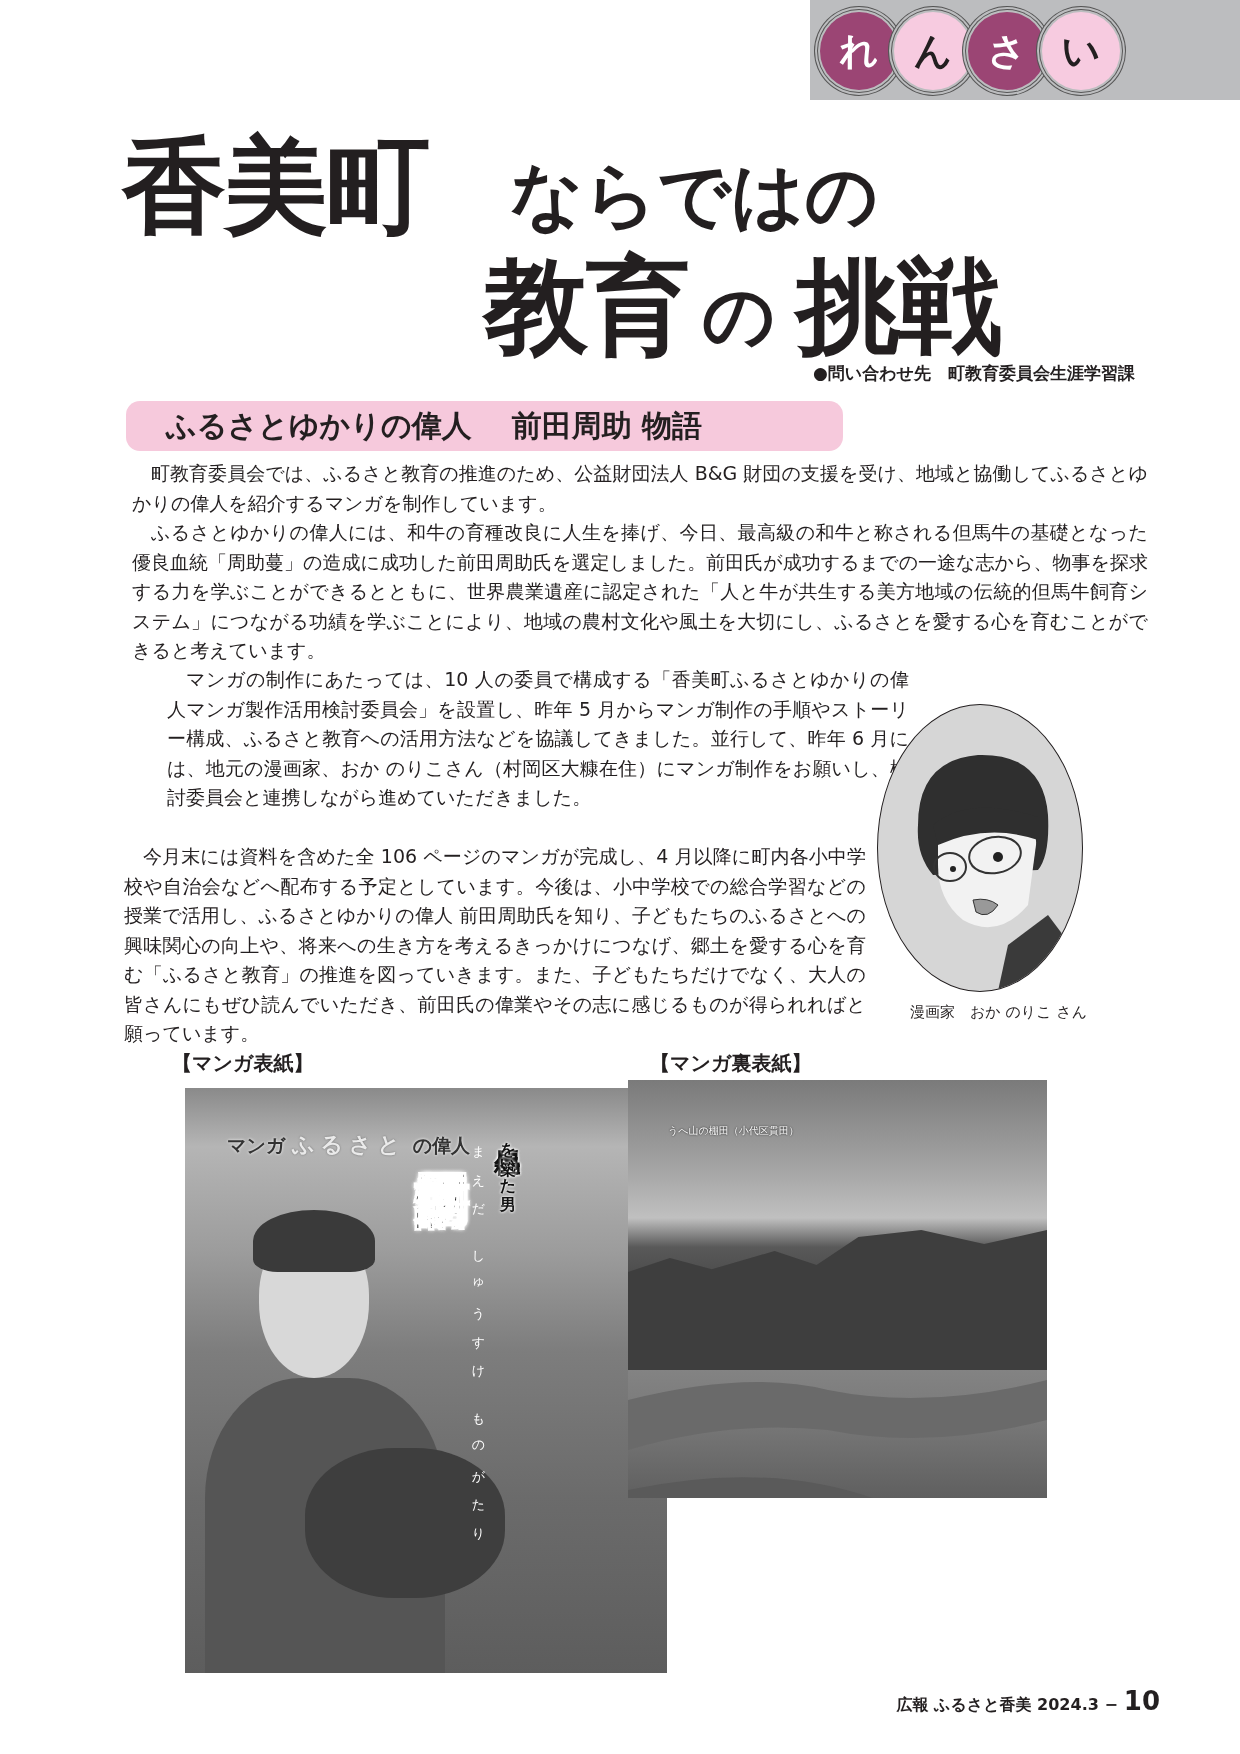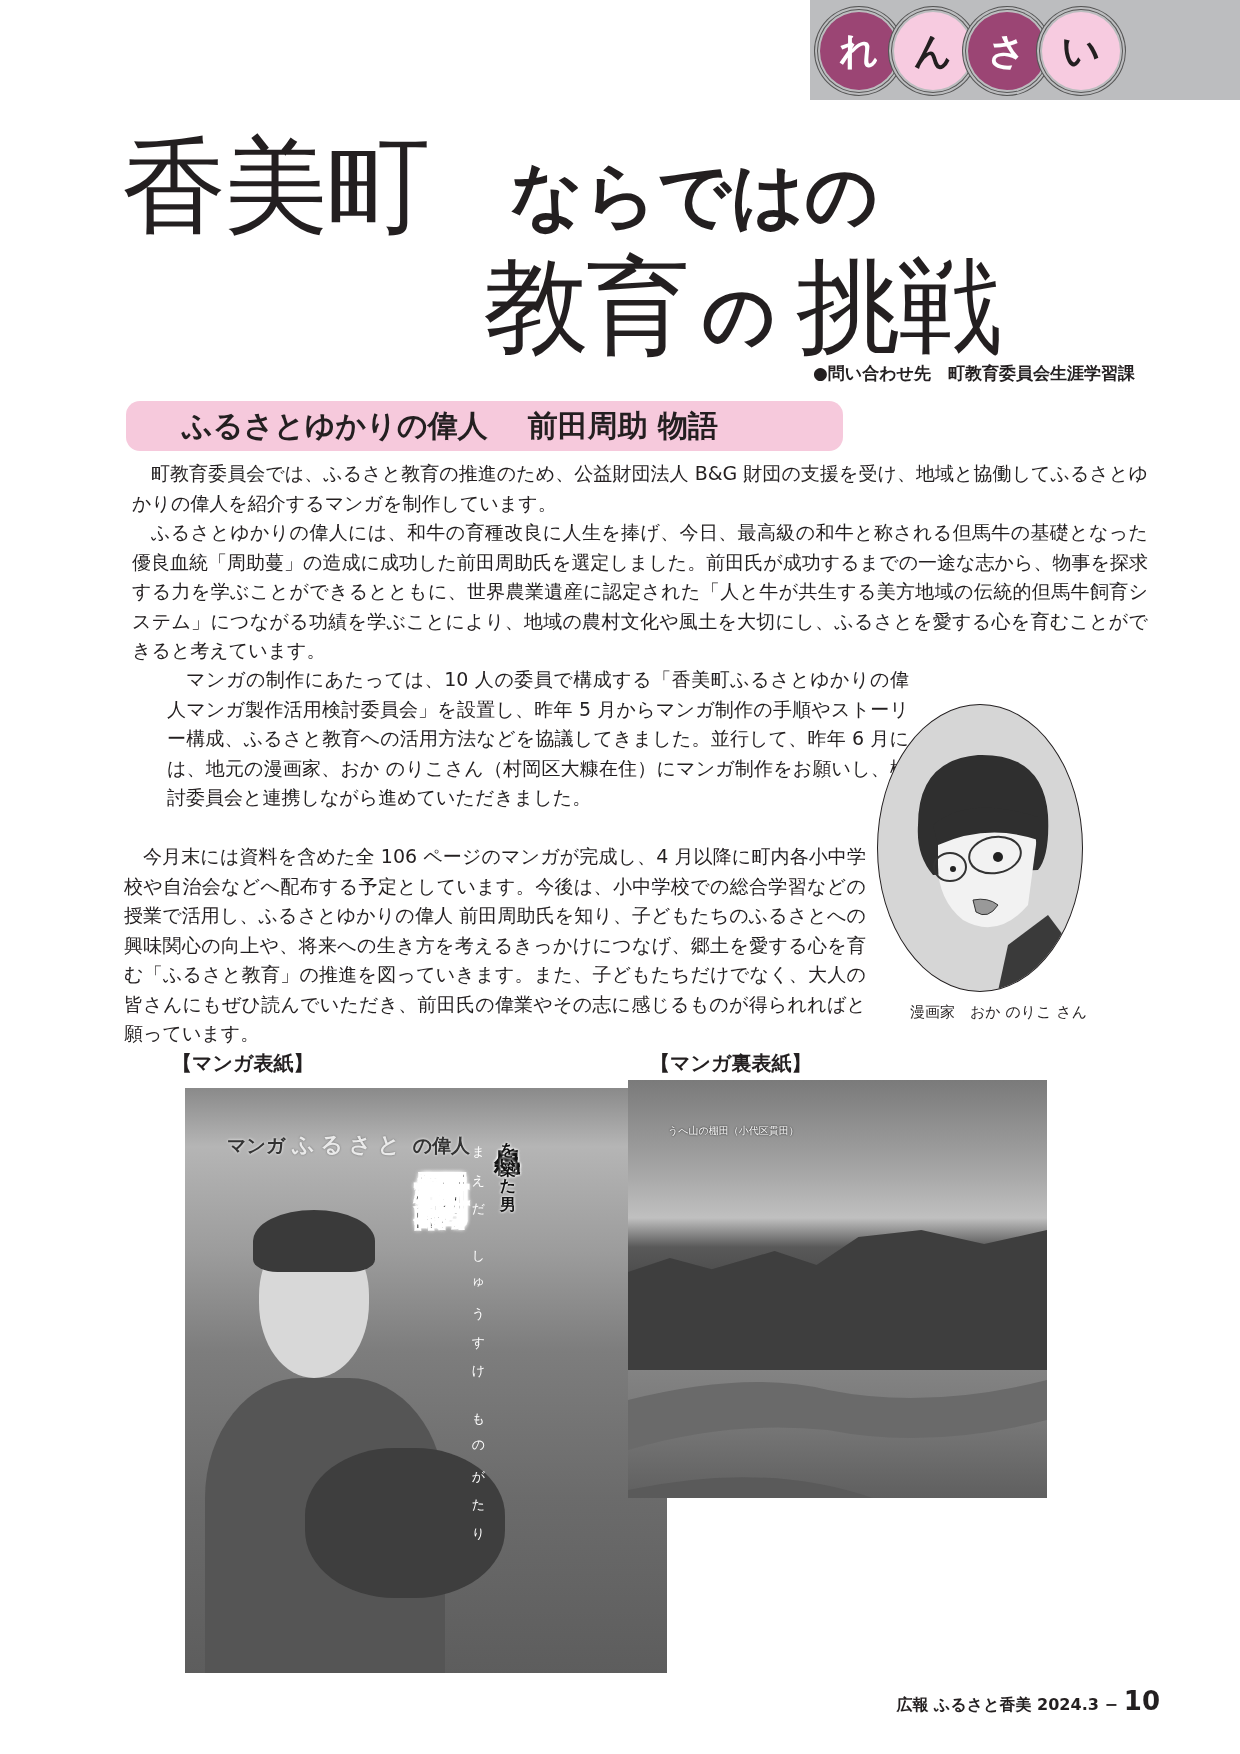--- a/index.html
+++ b/index.html
@@ -8,31 +8,31 @@
 
   
   .banner { position:absolute; left:810px; top:0; width:430px; height:100px; background:#bcbdbf; }
   .badges { position:absolute; left:820px; top:12px; display:flex; }
   .badge { width:78px; height:78px; border-radius:50%; margin-right:-4px; display:flex; align-items:center; justify-content:center;
            font-size:38px; font-weight:bold; box-shadow:0 0 0 2px #bcbdbf, 0 0 0 3px #555, 0 0 0 5px #bcbdbf, 0 0 0 6px #555; }
   .badge.dark { background:#9b4574; color:#ffffff; }
   .badge.light { background:#f7cbe0; color:#231f20; }
 
   
-  .title-big { position:absolute; font-weight:400; color:#231f20; letter-spacing:-2px; }
+  .title-big { position:absolute; font-weight:700; color:#231f20; letter-spacing:-2px; }
   .t1 { left:122px; top:118px; font-size:104px; }
   .t2 { left:486px; top:148px; font-size:72px; font-weight:bold; letter-spacing:0;margin-left:24px; }
   .t3 { left:484px; top:238px; font-size:104px; }
   .t4 { left:702px; top:268px; font-size:72px; font-weight:bold; letter-spacing:0;}
   .t5 { left:796px; top:238px; font-size:104px; }
   .contact { position:absolute; right:105px; top:362px; font-size:17px; font-weight:bold; }
 
   
   .sec-head { position:absolute; left:126px; top:401px; width:717px; height:50px; background:#f6c9dc; border-radius:14px;
-              display:flex; align-items:center; padding-left:56px; box-sizing:border-box;
+              display:flex; align-items:center; padding-left:40px; box-sizing:border-box;
               font-size:30px; font-weight:900; color:#231f20; }
   .sec-head .gap { display:inline-block; width:40px; }
 
   
   .para { position:absolute; font-size:19px; line-height:29.5px; text-indent:19px; margin:0; text-align:justify; }
   .p-full { left:132px; width:1016px; }
   .p-narrow { left:124px; width:742px; }
 
   
   .portrait { position:absolute; left:877px; top:704px; width:204px; height:286px; border-radius:50%;

